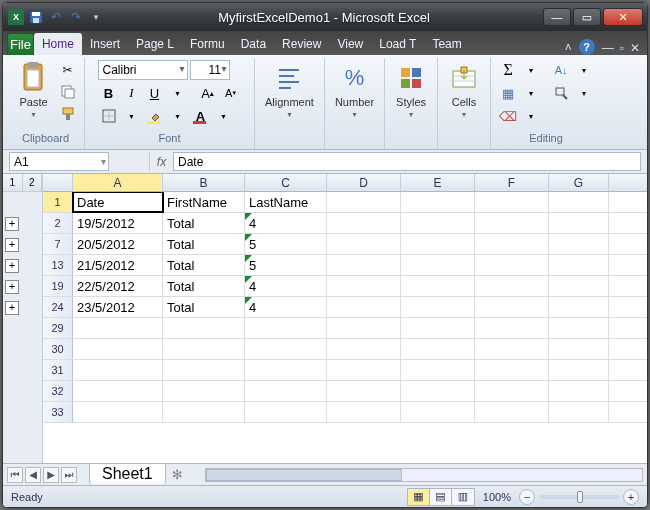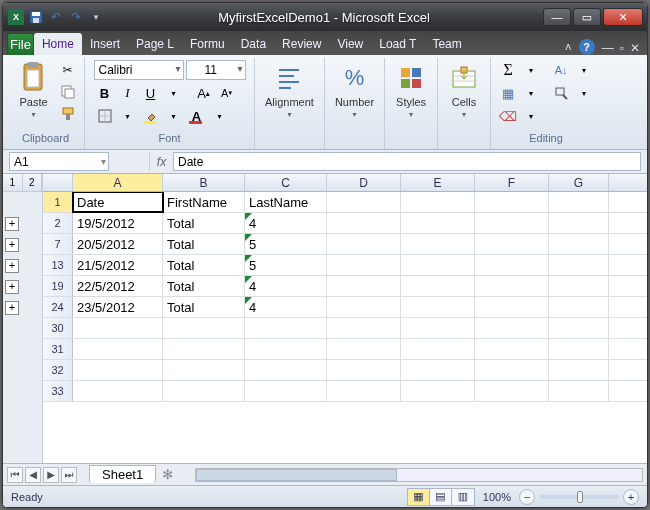--- a/index.html
+++ b/index.html
@@ -235,21 +235,21 @@
   .cA{width:90px;} .cB{width:82px;} .cC{width:82px;} .cD{width:74px;}
   .cE{width:74px;} .cF{width:74px;} .cG{width:60px;}
   
   .sheetbar {
     height:22px;background:#e8edf3;border-top:1px solid #a9b8cc;
     display:flex;align-items:center;padding:0 4px;gap:2px;
   }
   .navbtn{width:16px;height:16px;display:flex;align-items:center;justify-content:center;font-size:10px;color:#555;border:1px solid #bbb;background:#f4f7fb;}
   .stab {
     background:#fff;border:1px solid #a9b8cc;border-bottom:none;
-    padding:1px 12px;font-size:13px;border-radius:0 0 3px 3px;
+    padding:1px 12px;font-size:16px;border-radius:0 0 3px 3px;
     transform:translateY(-1px);
   }
   .hscroll{flex:1;height:14px;border:1px solid #bbb;background:#eef;margin-left:20px;position:relative;}
   .hscroll .thumb{position:absolute;left:0;top:0;bottom:0;width:45%;background:#cdd8e6;border:1px solid #a9b8cc;}
   
   .statusbar {
     height:22px;background:linear-gradient(#e8edf3,#d6dfeb);
     border-top:1px solid #a9b8cc;
     display:flex;align-items:center;padding:0 8px;gap:8px;font-size:11px;color:#335;
   }
@@ -343,21 +343,21 @@
           </div>
         </div>
       </div>
       <div class="lbl">Clipboard</div>
     </div>
 
     <div class="rgroup" style="min-width:170px;">
       <div class="body" style="flex-direction:column;gap:3px;align-items:stretch;">
         <div class="fontrow">
           <div class="combo" style="width:90px;">Calibri</div>
-          <div class="combo" style="width:60px;padding-left:18px;">11</div>
+          <div class="combo" style="width:40px;padding-left:18px;">11</div>
         </div>
         <div class="btnrow">
           <div class="ib" style="font-weight:bold;">B</div>
           <div class="ib" style="font-style:italic;font-family:serif;">I</div>
           <div class="ib" style="text-decoration:underline;">U</div>
           <div class="ib" style="font-size:8px;">▾</div>
           <div style="width:6px;"></div>
           <div class="ib" style="font-size:13px;">A<span style="font-size:8px;vertical-align:super;">▴</span></div>
           <div class="ib" style="font-size:11px;">A<span style="font-size:7px;vertical-align:super;">▾</span></div>
         </div>
@@ -597,20 +597,30 @@
             <div class="cell cC">
               <div class="greentri"></div>
               <span>4</span>
             </div>
             <div class="cell cD"></div>
             <div class="cell cE"></div>
             <div class="cell cF"></div>
             <div class="cell cG"></div>
           </div>
           <div class="row">
+            <div class="rh">29</div>
+            <div class="cell cA"></div>
+            <div class="cell cB"></div>
+            <div class="cell cC"></div>
+            <div class="cell cD"></div>
+            <div class="cell cE"></div>
+            <div class="cell cF"></div>
+            <div class="cell cG"></div>
+          </div>
+          <div class="row">
             <div class="rh">30</div>
             <div class="cell cA"></div>
             <div class="cell cB"></div>
             <div class="cell cC"></div>
             <div class="cell cD"></div>
             <div class="cell cE"></div>
             <div class="cell cF"></div>
             <div class="cell cG"></div>
           </div>
           <div class="row">

